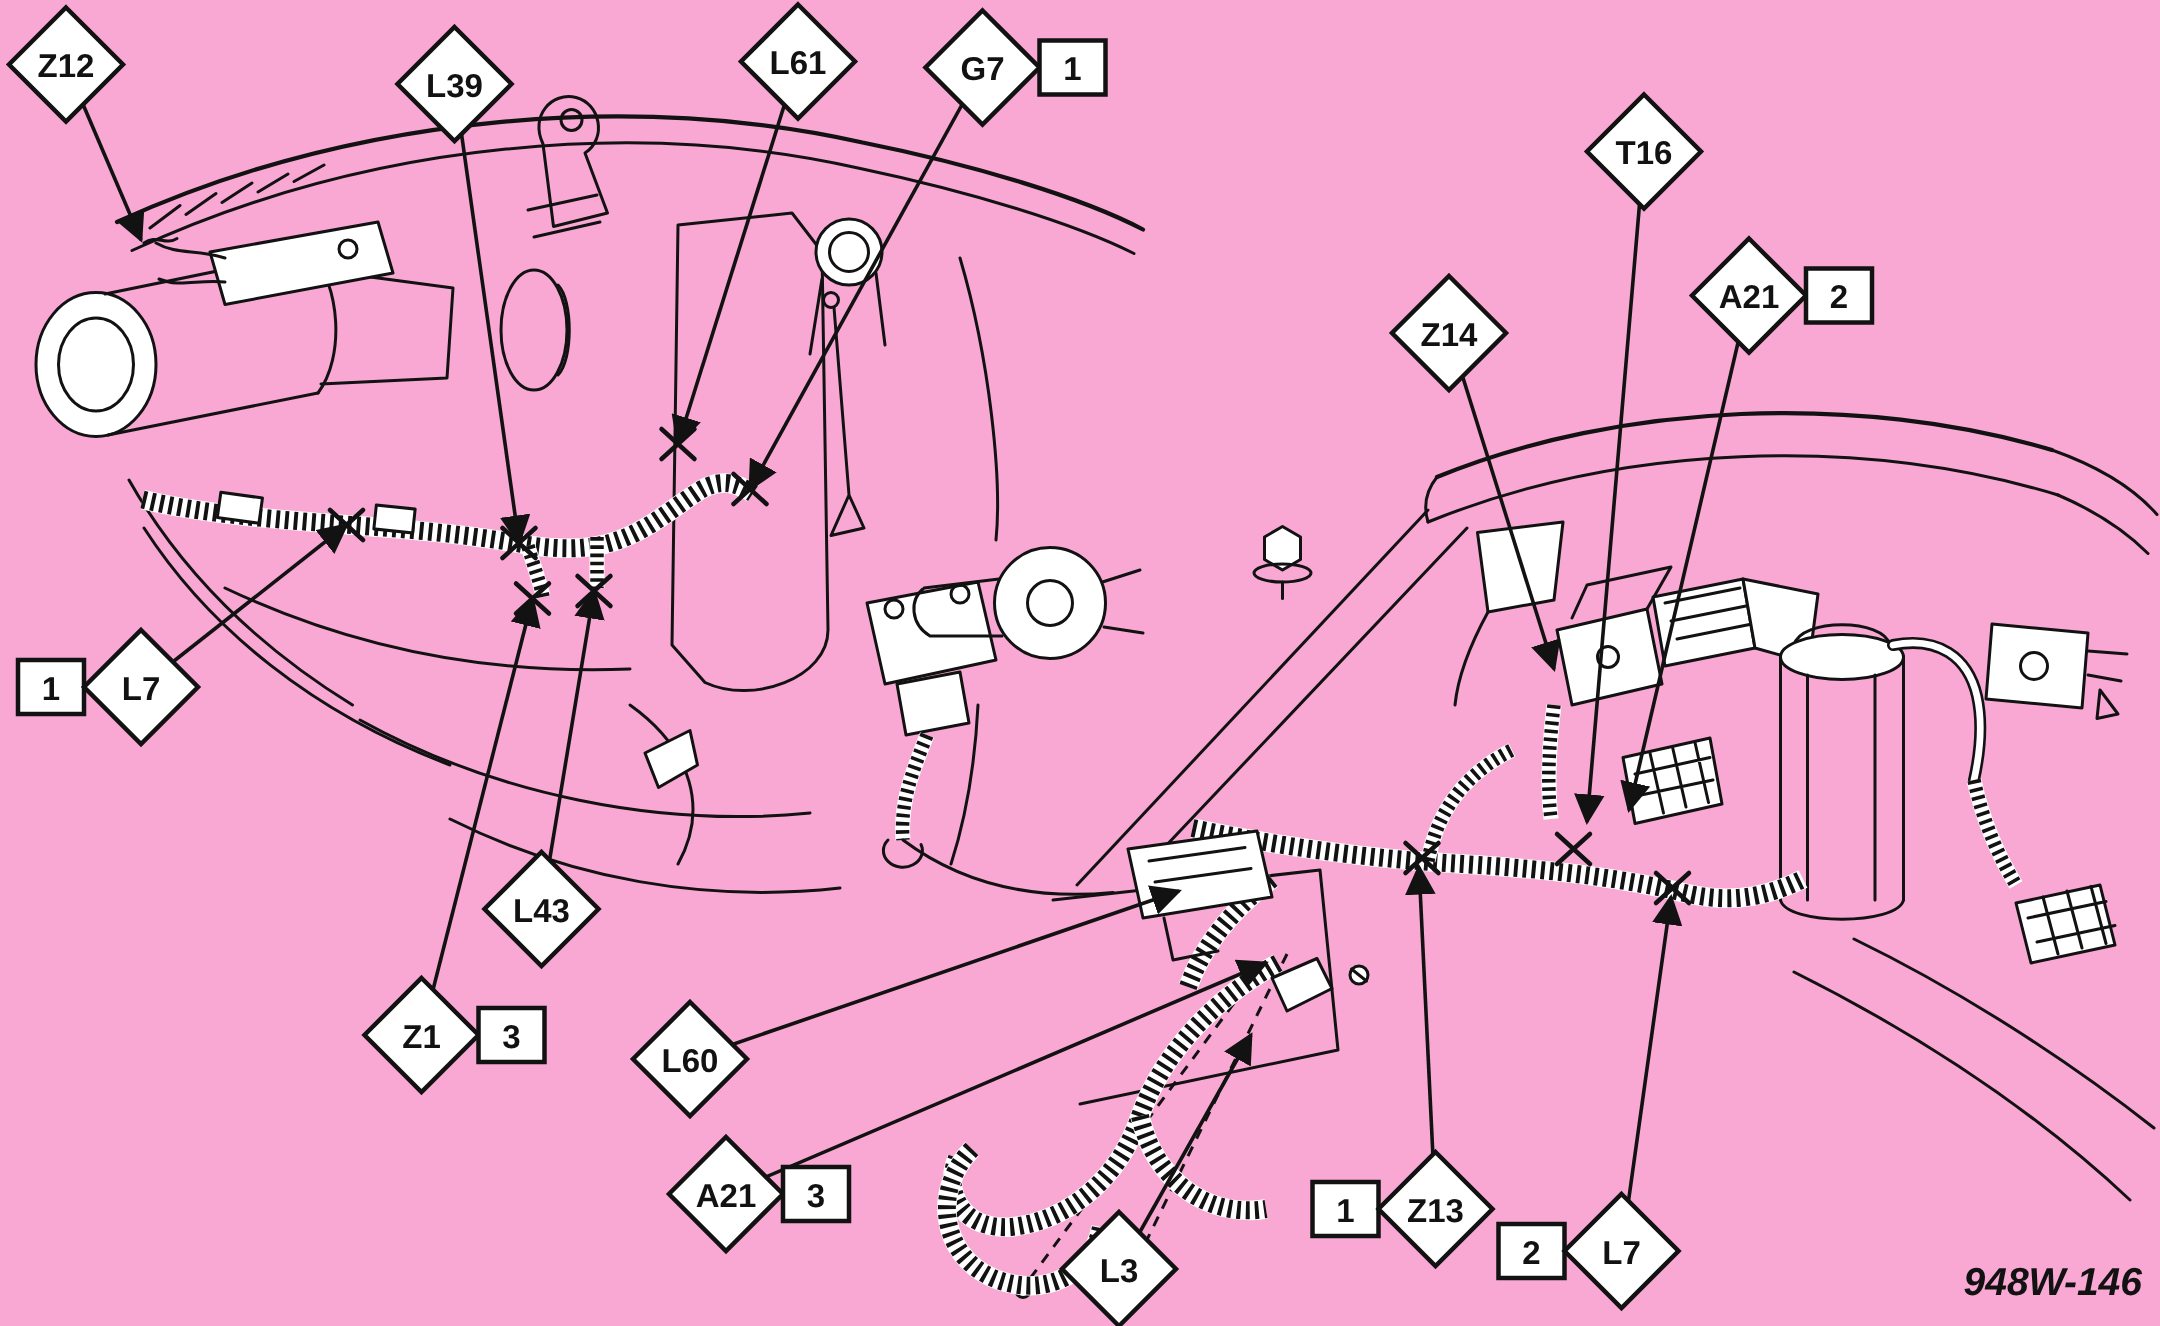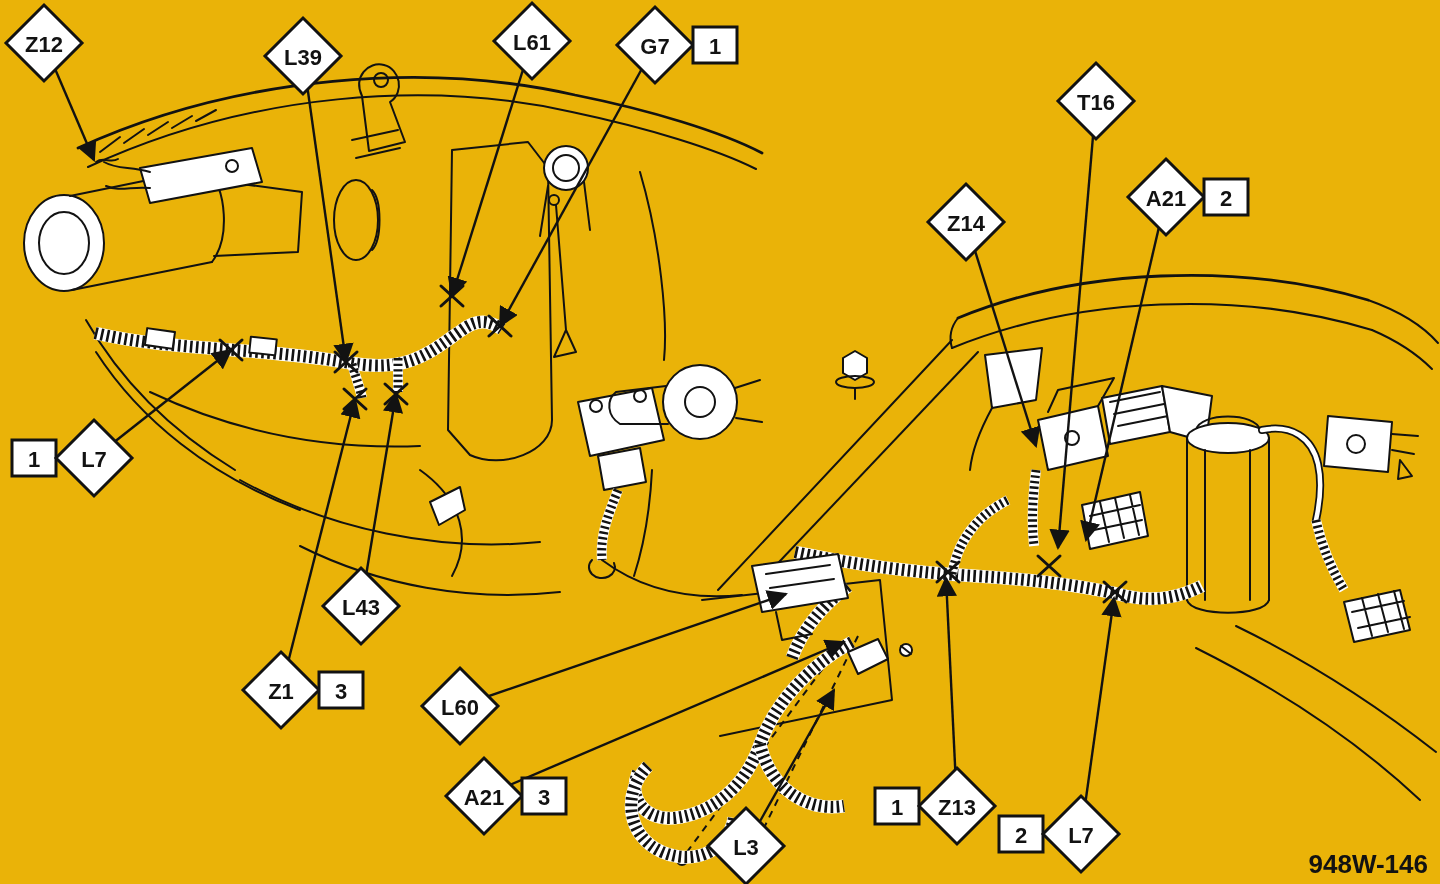--- a/index.html
+++ b/index.html
@@ -1,33 +1,33 @@
 <!DOCTYPE html>
 <html><head>
 <meta charset="utf-8">
 <style>
   html,body{margin:0;padding:0;background:#fff;}
-  .stage{position:relative;width:1440px;height:884px;background:#eab308;overflow:hidden;
+  .stage{position:relative;width:1440px;height:884px;background:#f9a8d4;overflow:hidden;
          font-family:"Liberation Sans",sans-serif;}
   .stage svg{position:absolute;left:0;top:0;}
   .ln{fill:none;stroke:#121212;stroke-width:2;stroke-linecap:round;stroke-linejoin:round;}
   .ln2{fill:none;stroke:#121212;stroke-width:2.8;stroke-linecap:round;stroke-linejoin:round;}
   .fw{fill:#fff;stroke:#121212;stroke-width:2;stroke-linejoin:round;}
   .loomu{fill:none;stroke:#fff;stroke-width:13;stroke-linecap:butt;}
   .loom{fill:none;stroke:#121212;stroke-width:12;stroke-dasharray:2.6 3.4;stroke-linecap:butt;}
   .loomsu{fill:none;stroke:#fff;stroke-width:10;stroke-linecap:butt;}
   .looms{fill:none;stroke:#121212;stroke-width:9;stroke-dasharray:2.4 3.1;stroke-linecap:butt;}
   .hoseo{fill:none;stroke:#121212;stroke-width:8;stroke-linecap:round;}
   .hosei{fill:none;stroke:#fff;stroke-width:4.5;stroke-linecap:round;}
   .dash{fill:none;stroke:#121212;stroke-width:2;stroke-dasharray:7 6;}
   .xm{fill:none;stroke:#121212;stroke-width:3;stroke-linecap:round;}
   .leader{stroke:#121212;stroke-width:2.4;}
   .co-shape{fill:#fff;stroke:#121212;stroke-width:3;stroke-linejoin:miter;}
   .co-text{font-family:"Liberation Sans",sans-serif;font-size:22px;font-weight:bold;fill:#121212;}
-  .fig-num{position:absolute;right:12px;bottom:4px;font-size:26px;font-weight:bold;color:#121212;}
+  .fig-num{position:absolute;right:12px;bottom:14px;font-size:26px;font-weight:bold;color:#121212;font-style:italic;}
 </style>
 </head>
 <body>
 
 <div class="stage">
 
   <svg width="1440" height="884" viewBox="0 0 1440 884">
     <defs>
       <marker id="arrowhead" viewBox="0 0 10 10" refX="9" refY="5" markerWidth="8.5" markerHeight="8.5" orient="auto-start-reverse">
         <path d="M0,0 L10,5 L0,10 z" fill="#121212"></path>

